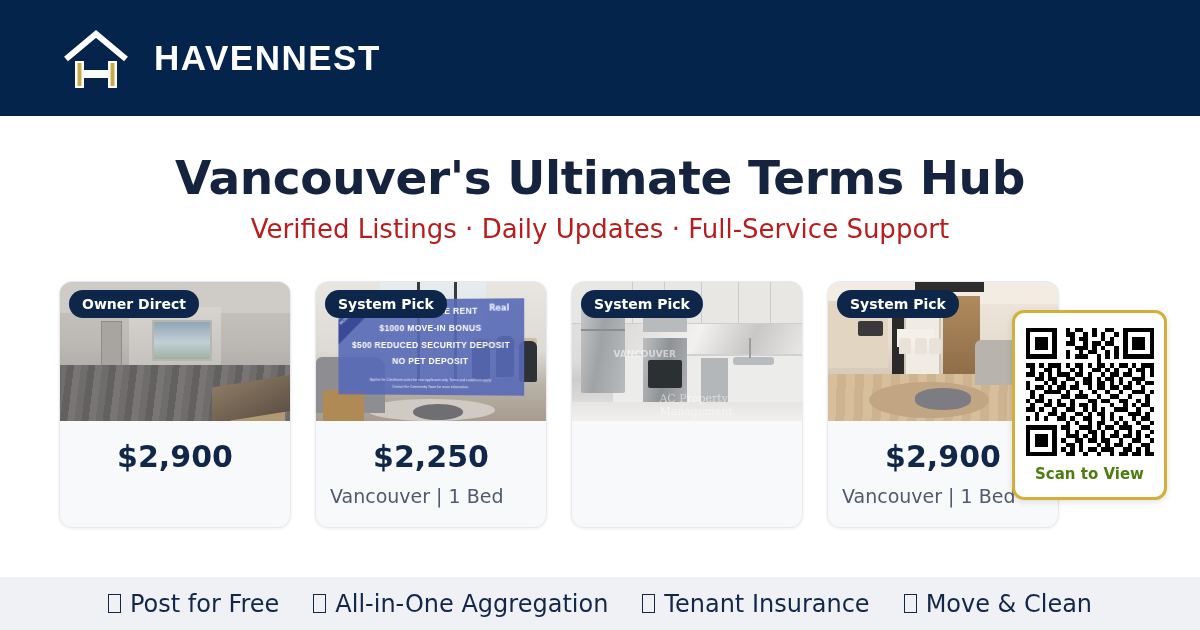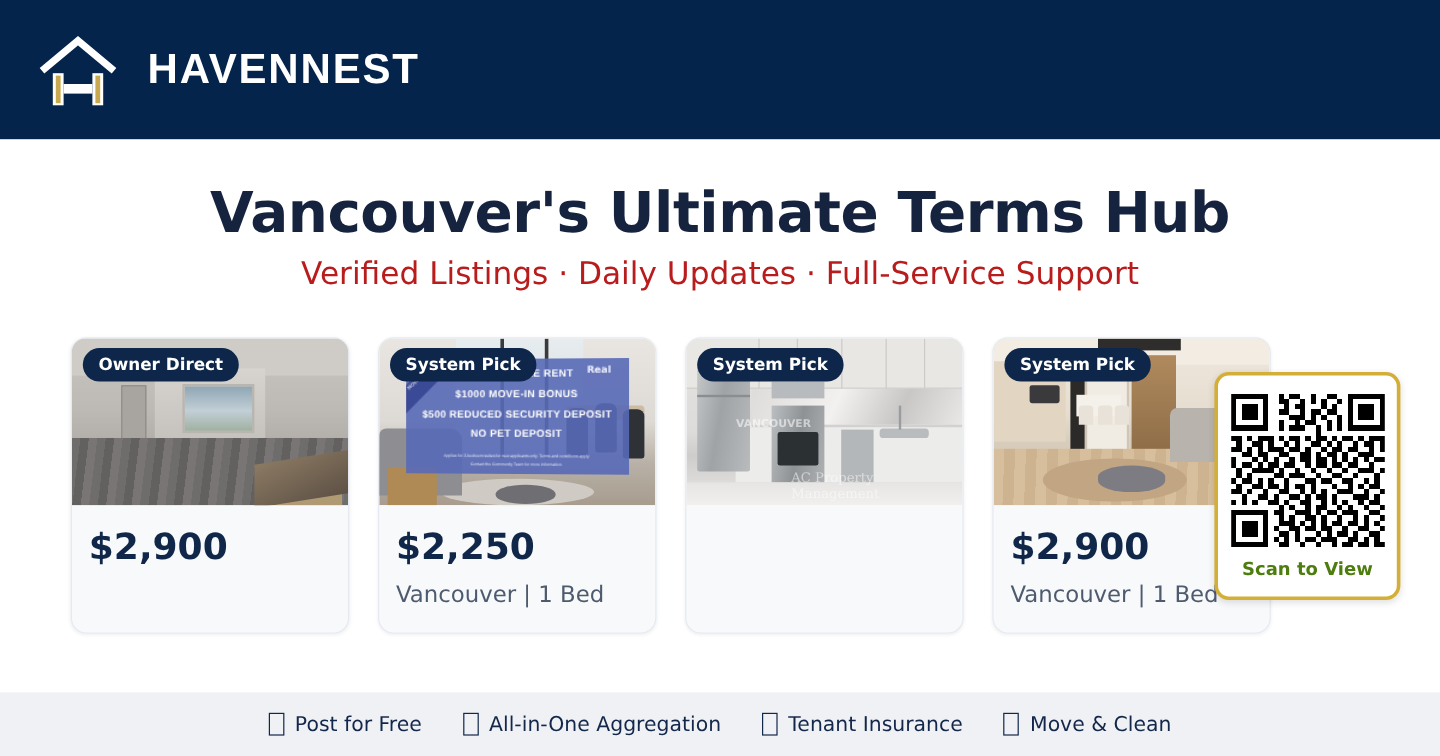--- a/index.html
+++ b/index.html
@@ -9,21 +9,21 @@
     background:#ffffff;
     position:relative;
   }
 
   
   .header {
     height:116px;
     background:#04244c;
     display:flex;
     align-items:center;
-    padding-left:29px;
+    padding-left:60px;
   }
   .logo-mark { width:72px; height:60px; position:relative; flex:none; }
   .brand-name {
     margin-left:22px;
     color:#ffffff;
     font-size:35px;
     font-weight:bold;
     letter-spacing:1.5px;
     font-family:"Liberation Sans", sans-serif;
   }
@@ -78,20 +78,21 @@
     white-space:nowrap;
     z-index:5;
     font-family:"DejaVu Sans", sans-serif;
   }
   .card-body { padding:18px 14px 20px 14px; }
   .price {
     font-size:30px;
     font-weight:bold;
     color:#11274a;
     font-family:"DejaVu Sans", sans-serif;
+    text-align:center;
   }
   .meta {
     margin-top:11px;
     font-size:19px;
     color:#4e5b6e;
     font-family:"DejaVu Sans", sans-serif;
   }
 
   
   .ph { position:absolute; inset:0; }
@@ -228,21 +229,21 @@
     background:#eff1f5;
     display:flex;
     align-items:center;
     justify-content:center;
     gap:34px;
   }
   .feat {
     display:flex;
     align-items:center;
     gap:9px;
-    font-size:17px;
+    font-size:24px;
     color:#12274a;
     font-family:"DejaVu Sans", sans-serif;
   }
   .tofu {
     display:inline-block;
     width:13px; height:19px;
     border:1.6px solid #12274a;
     flex:none;
   }
 </style>

